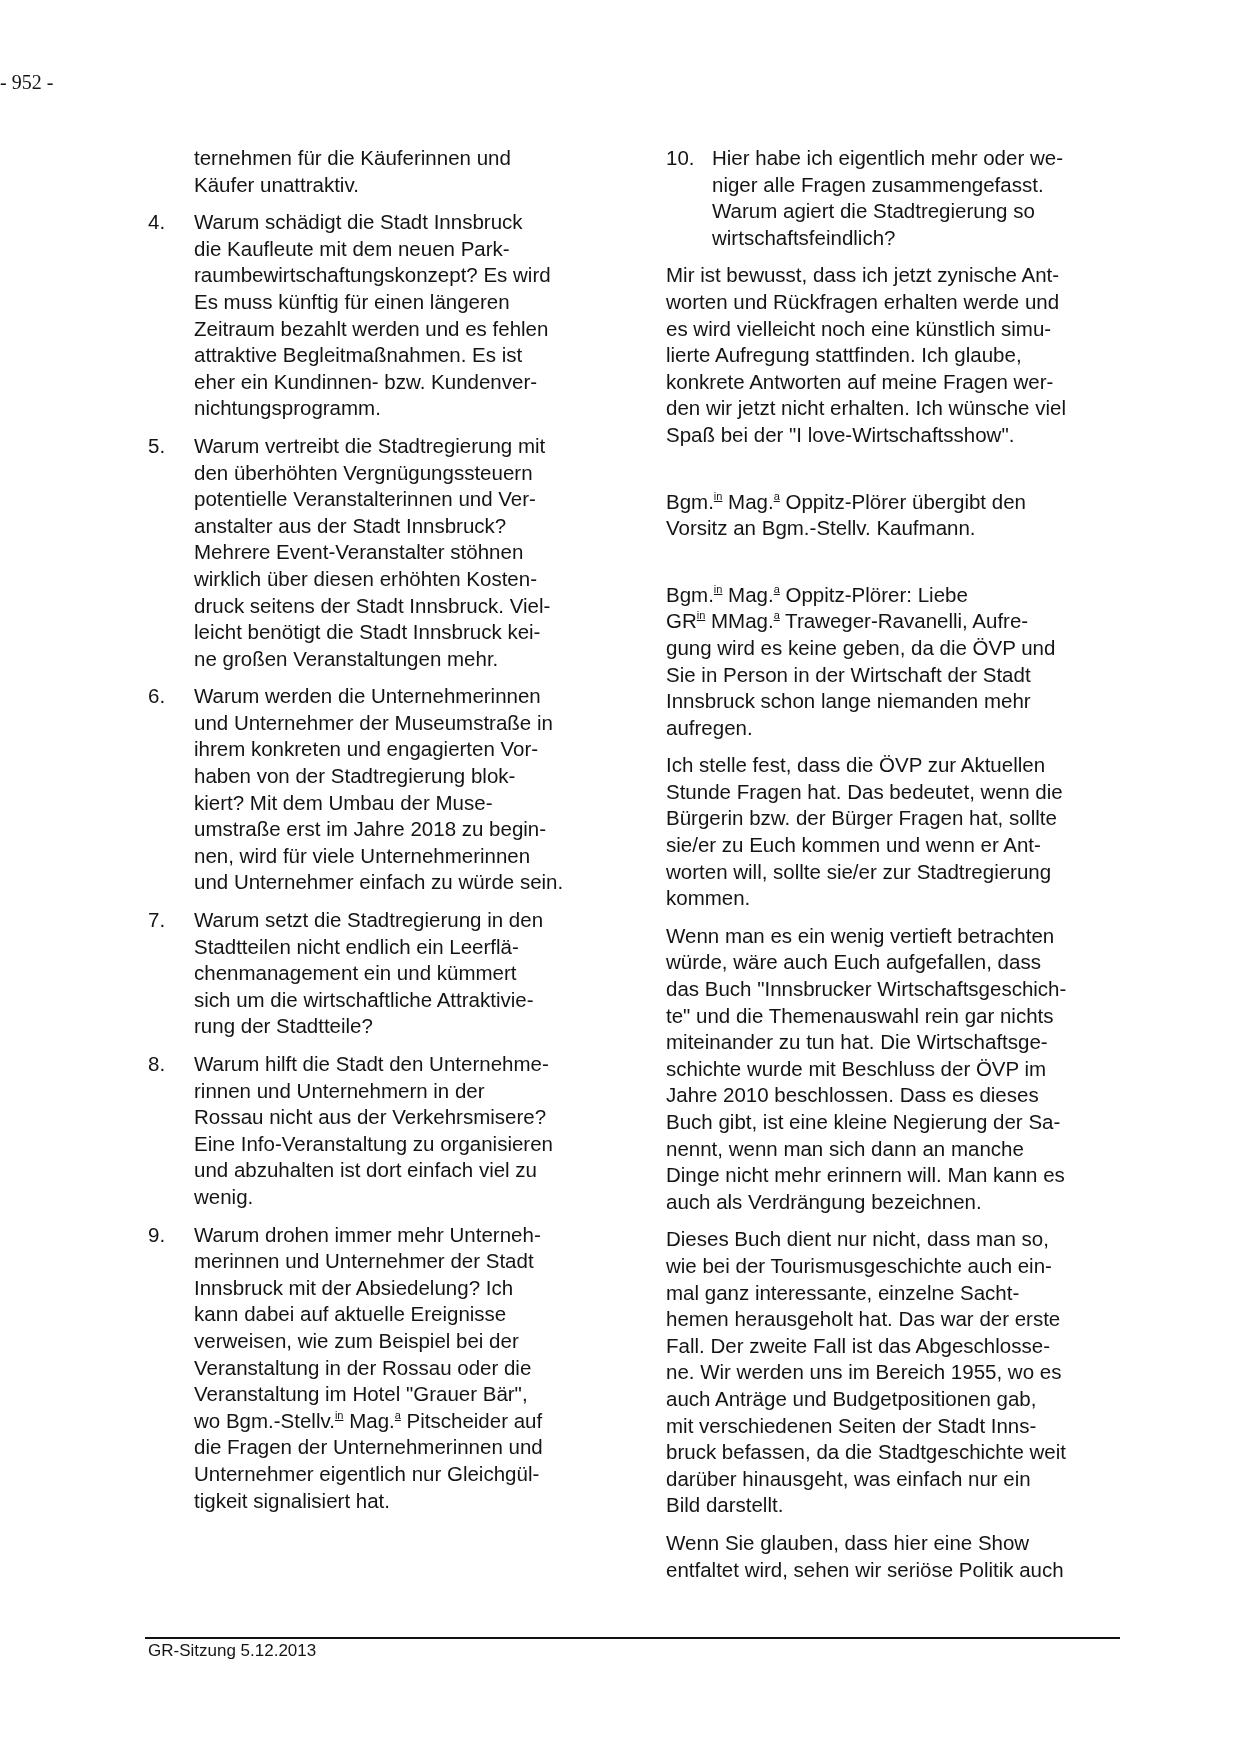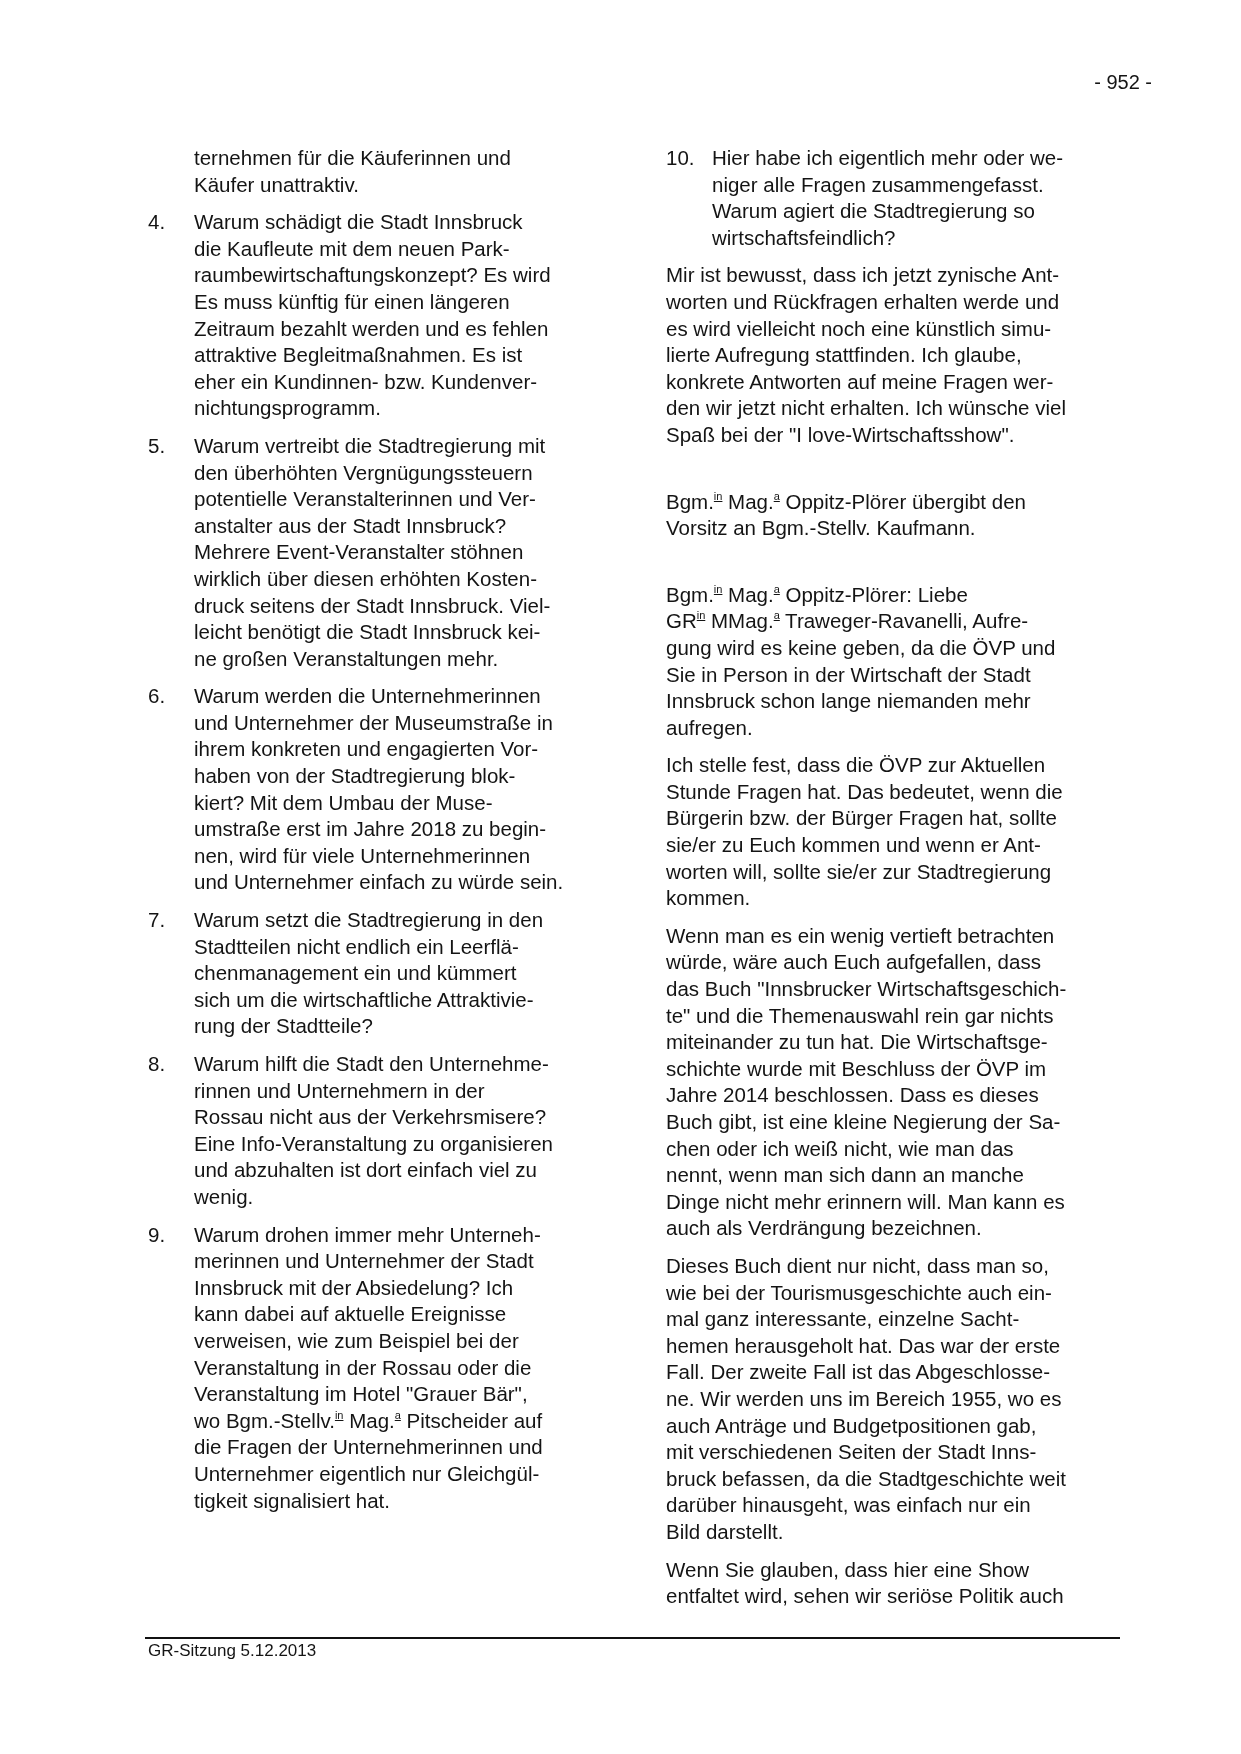--- a/index.html
+++ b/index.html
@@ -1,22 +1,22 @@
 <!DOCTYPE html>
 <html><head>
   <meta charset="utf-8">
   <style>
     html, body { margin: 0; padding: 0; background: #ffffff; }
     body {
       width: 1241px; height: 1754px; position: relative; overflow: hidden;
       font-family: "Liberation Sans", sans-serif; color: #141414;
     }
     .page-number {
-      position: absolute; top: 70px; left: 0; width: 1152px; text-align: right;
-      font-size: 20px; line-height: 24px;
+      position: absolute; top: 70px; left: 0; width: 1152px; text-align: left;
+      font-size: 20px; line-height: 24px; font-family: Liberation Serif, serif;
     }
     .col { position: absolute; top: 145px; font-size: 20.5px; line-height: 26.6px; }
     .col-left { left: 148px; width: 460px; }
     .col-right { left: 666px; width: 460px; }
     .line { display: block; white-space: nowrap; }
     .item { position: relative; padding-left: 46px; margin-bottom: 11px; }
     .item .num { position: absolute; left: 0; top: 0; }
     .item-10 { padding-left: 46px; }
     .para { margin-bottom: 11px; }
     .cont { padding-left: 46px; margin-bottom: 11px; }
@@ -153,23 +153,22 @@
     <span class="line">kommen.</span>
   </div>
 
   <div class="para">
     <span class="line">Wenn man es ein wenig vertieft betrachten</span>
     <span class="line">würde, wäre auch Euch aufgefallen, dass</span>
     <span class="line">das Buch "Innsbrucker Wirtschaftsgeschich-</span>
     <span class="line">te" und die Themenauswahl rein gar nichts</span>
     <span class="line">miteinander zu tun hat. Die Wirtschaftsge-</span>
     <span class="line">schichte wurde mit Beschluss der ÖVP im</span>
-    <span class="line">Jahre 2014 beschlossen. Dass es dieses</span>
+    <span class="line">Jahre 2010 beschlossen. Dass es dieses</span>
     <span class="line">Buch gibt, ist eine kleine Negierung der Sa-</span>
-    <span class="line">chen oder ich weiß nicht, wie man das</span>
     <span class="line">nennt, wenn man sich dann an manche</span>
     <span class="line">Dinge nicht mehr erinnern will. Man kann es</span>
     <span class="line">auch als Verdrängung bezeichnen.</span>
   </div>
 
   <div class="para">
     <span class="line">Dieses Buch dient nur nicht, dass man so,</span>
     <span class="line">wie bei der Tourismusgeschichte auch ein-</span>
     <span class="line">mal ganz interessante, einzelne Sacht-</span>
     <span class="line">hemen herausgeholt hat. Das war der erste</span>

